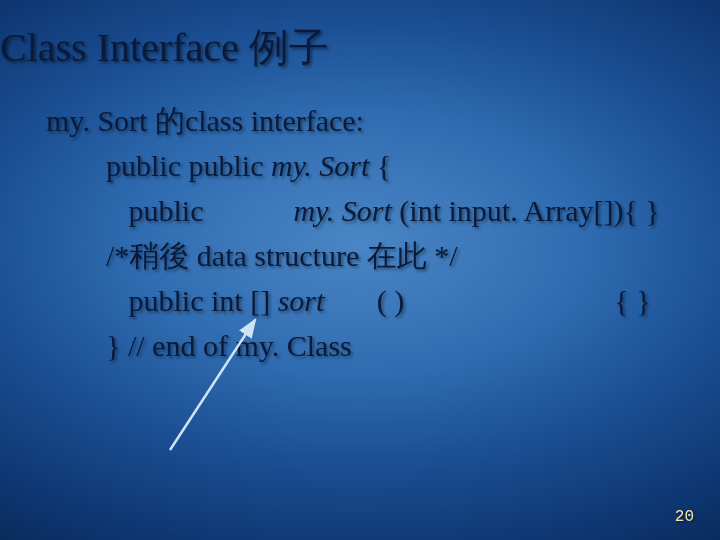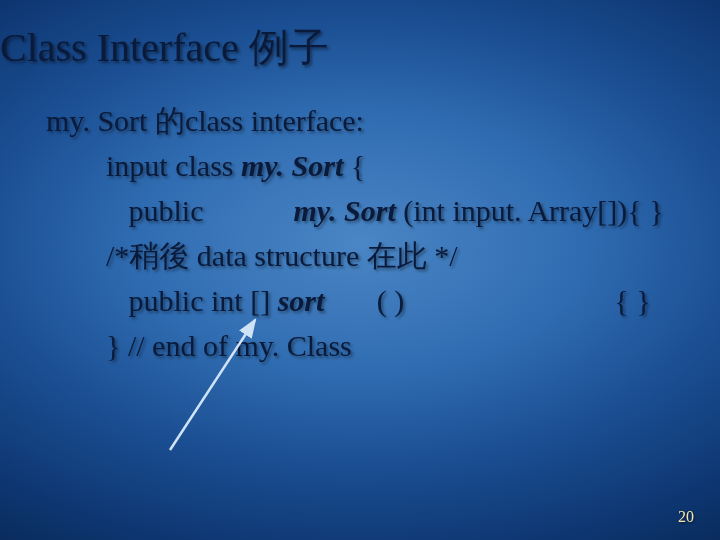--- a/index.html
+++ b/index.html
@@ -41,60 +41,60 @@
     font-size: 30px;
     line-height: 1.5;
     color: #0a1a3a;
     text-shadow: 2px 2px 3px rgba(0,0,0,0.4);
   }
   .line {
     white-space: pre;
   }
   .italic {
     font-style: italic;
-    font-weight: bold;
+    font-weight: normal;
     text-align: center;
   }
   .indent1 { padding-left: 60px; }
   .method-label {
     position: absolute;
     left: 106px;
     bottom: 62px;
     font-size: 30px;
     color: #0a1a3a;
     text-shadow: 2px 2px 3px rgba(0,0,0,0.4);
   }
   .page-num {
     position: absolute;
     right: 26px;
     bottom: 14px;
     font-size: 16px;
     color: #f6e7a8;
     text-shadow: 1px 1px 2px rgba(0,0,0,0.5);
-    font-family: Liberation Serif, serif;
+    font-family: Liberation Mono, monospace;
   }
   .arrow-svg {
     position: absolute;
     left: 150px;
     top: 310px;
     width: 130px;
     height: 150px;
     overflow: visible;
   }
 </style>
 </head>
 <body>
 
 <div class="slide">
 
   <div class="title">Class Interface 例子</div>
 
   <div class="body">
     <div class="line">my. Sort 的class interface:</div>
-    <div class="line indent1"><span>input class </span><span class="italic">my. Sort</span><span> {</span></div>
+    <div class="line indent1"><span>public public </span><span class="italic">my. Sort</span><span> {</span></div>
     <div class="line indent1"><span>   public            </span><span class="italic">my. Sort</span><span> (int input. Array[]){ }</span></div>
     <div class="line indent1">/*稍後 data structure 在此 */</div>
     <div class="line indent1"><span>   public int [] </span><span class="italic">sort</span><span>       ( )                            { }</span></div>
     <div class="line indent1">} // end of my. Class</div>
   </div>
 
   <svg class="arrow-svg" viewBox="0 0 130 150">
     <defs>
       <marker id="arrowhead" markerWidth="10" markerHeight="10" refX="7" refY="3" orient="auto">
         <polygon points="0 0, 8 3, 0 6" fill="#cfe3f7"></polygon>

